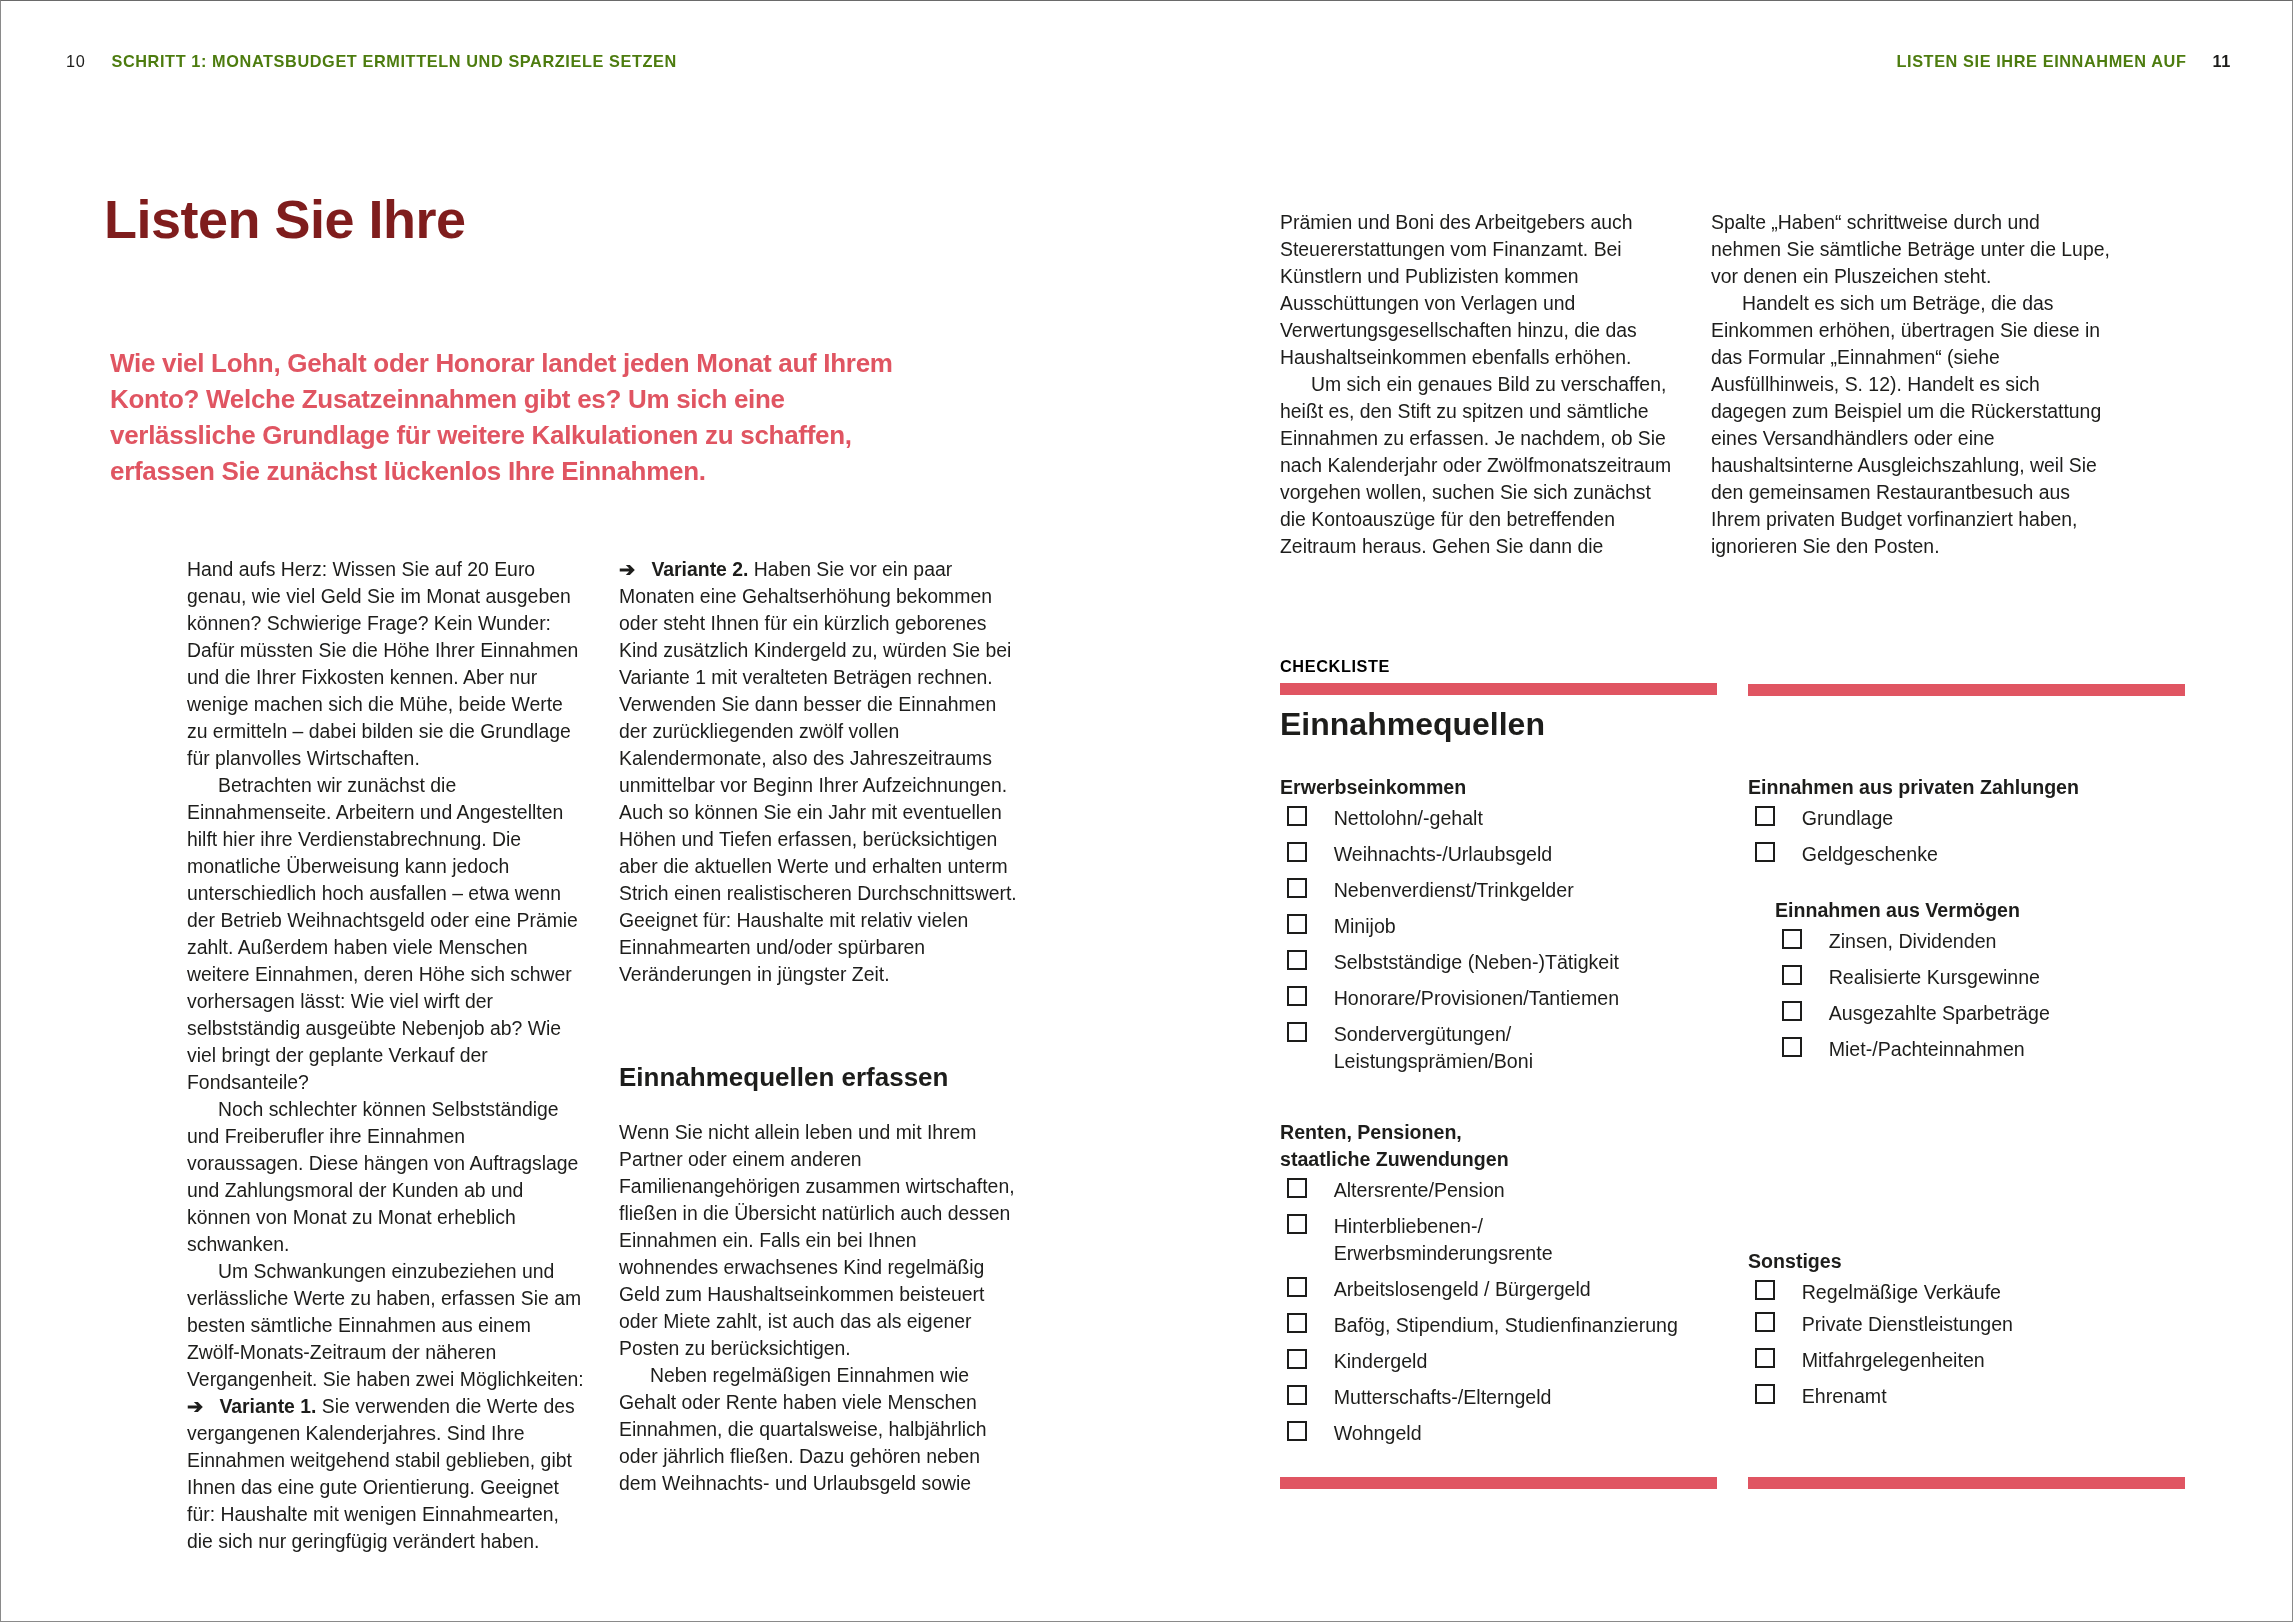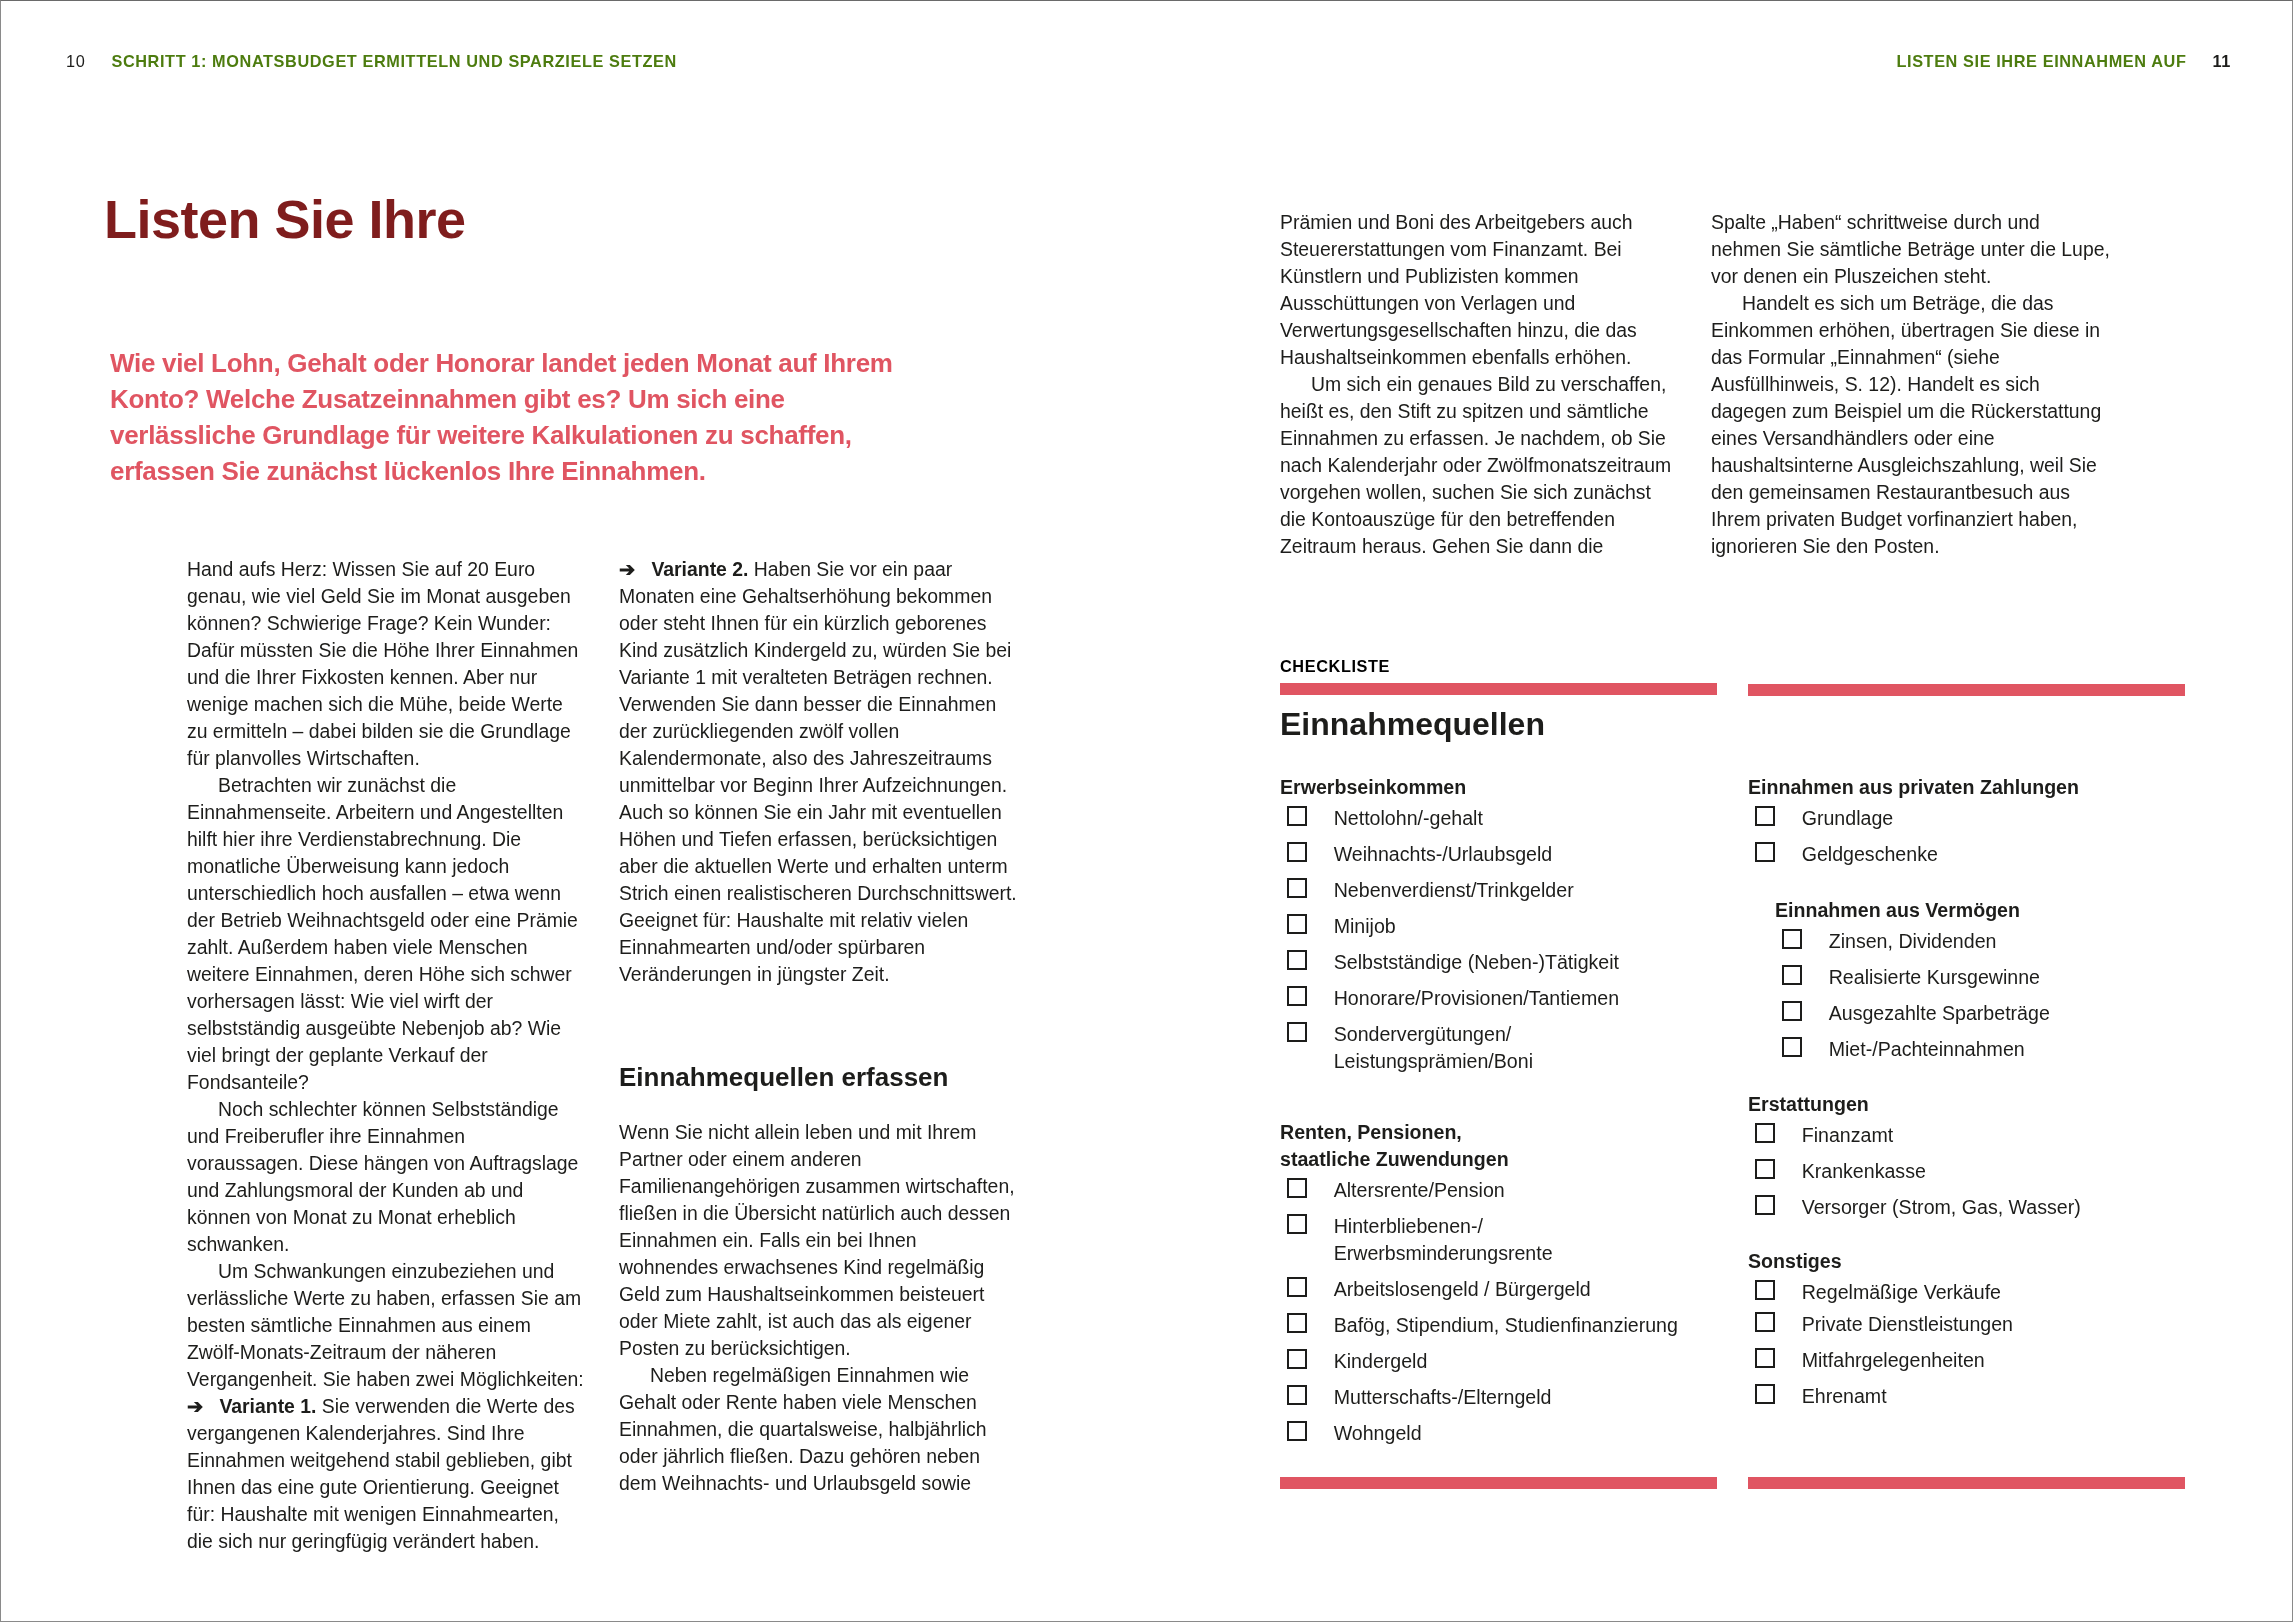--- a/index.html
+++ b/index.html
@@ -177,35 +177,20 @@
     <div class="item">
         <div class="box"></div>
         <span class="t">Ausgezahlte Sparbeträge</span>
       </div>
     <div class="item">
         <div class="box"></div>
         <span class="t">Miet-/Pachteinnahmen</span>
       </div>
   </div>
 
-  <div class="grp" style="left:1747px; top:1090px;">
-    <h3>Erstattungen</h3>
-    <div class="item">
-        <div class="box"></div>
-        <span class="t">Finanzamt</span>
-      </div>
-    <div class="item">
-        <div class="box"></div>
-        <span class="t">Krankenkasse</span>
-      </div>
-    <div class="item">
-        <div class="box"></div>
-        <span class="t">Versorger (Strom, Gas, Wasser)</span>
-      </div>
-  </div>
 
   <div class="grp" style="left:1747px; top:1247px;">
     <h3>Sonstiges</h3>
     <div class="item" style="margin-bottom:5.7px;">
         <div class="box"></div>
         <span class="t">Regelmäßige Verkäufe</span>
       </div>
     <div class="item">
         <div class="box"></div>
         <span class="t">Private Dienstleistungen</span>

